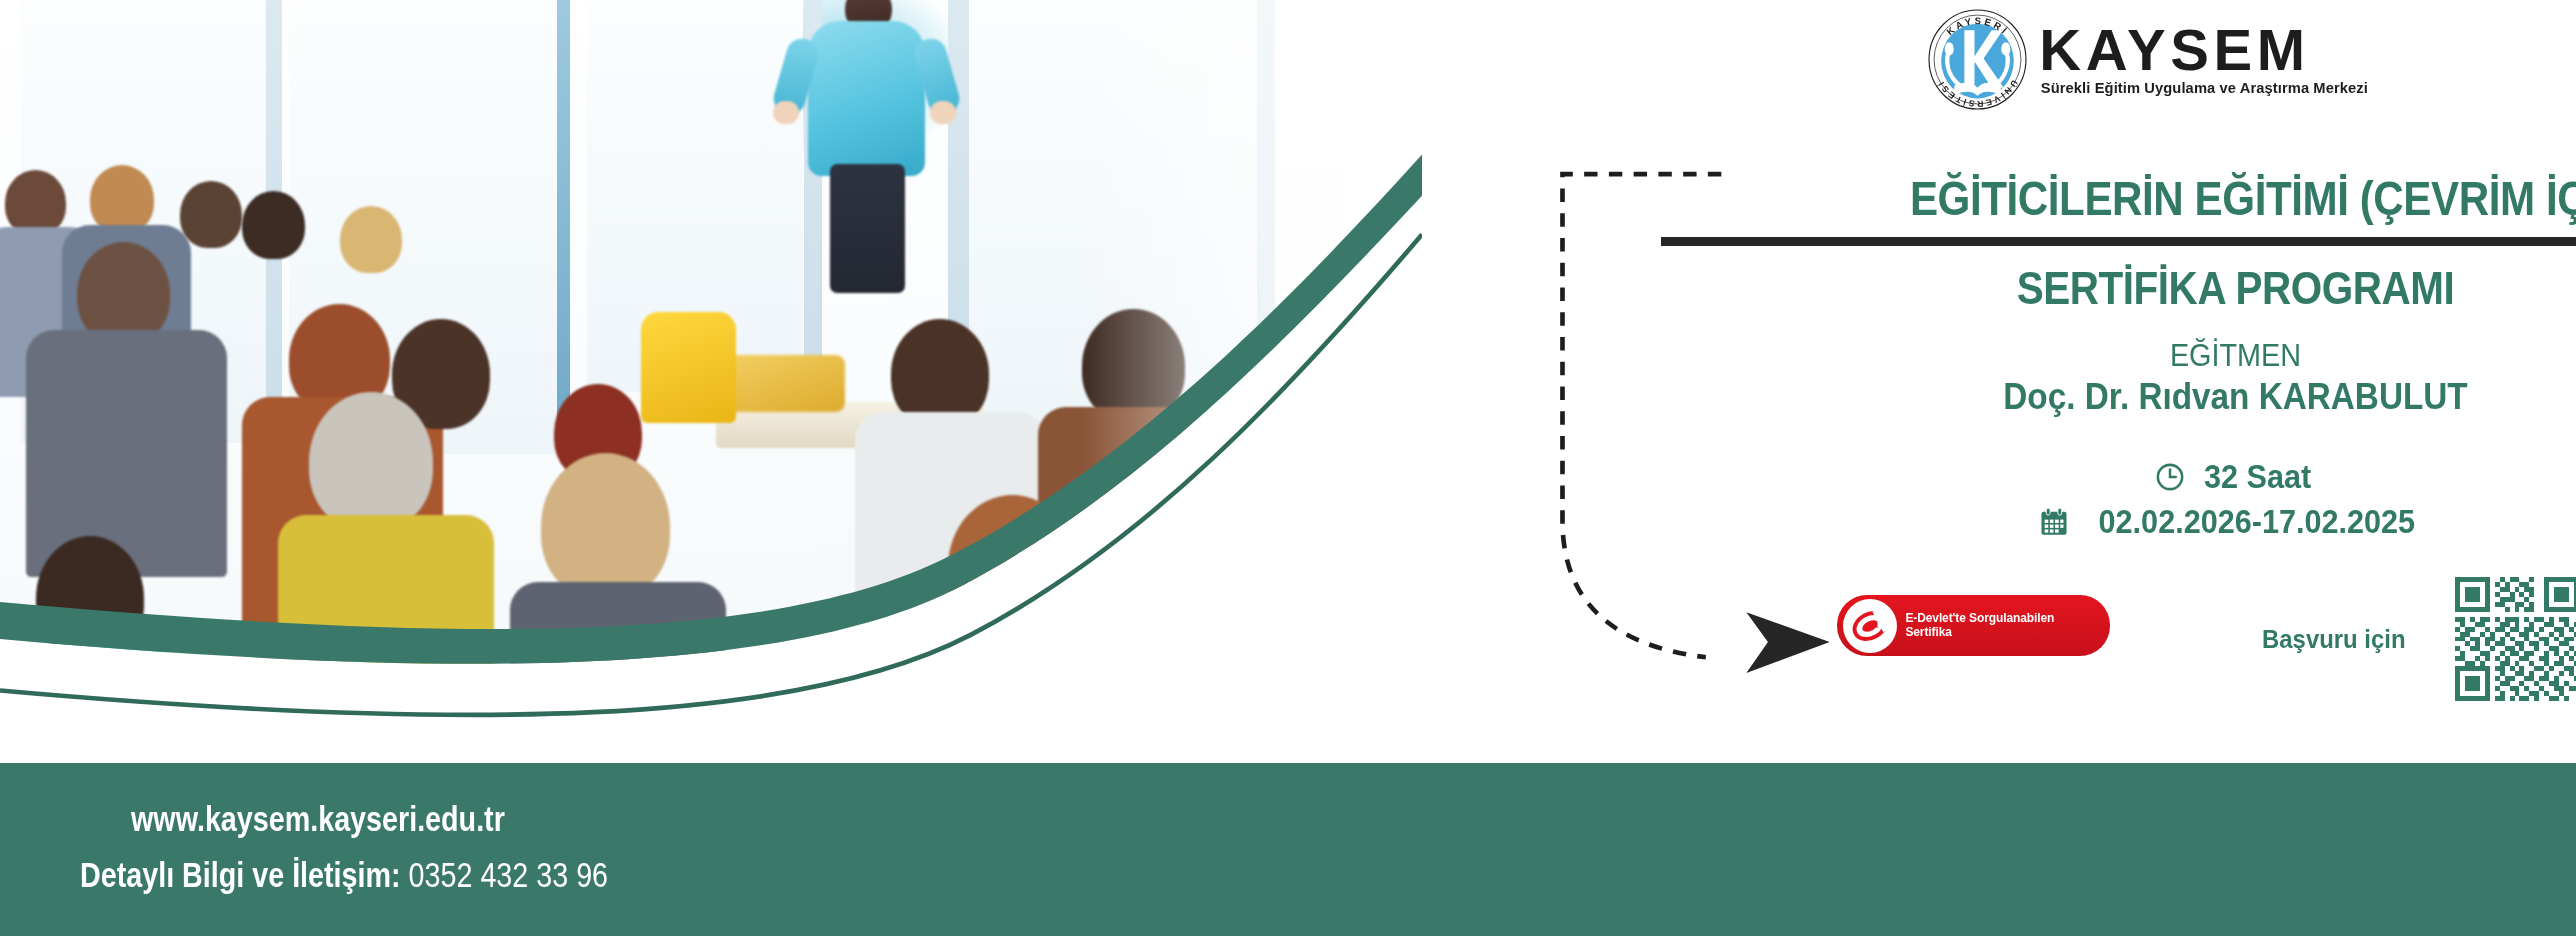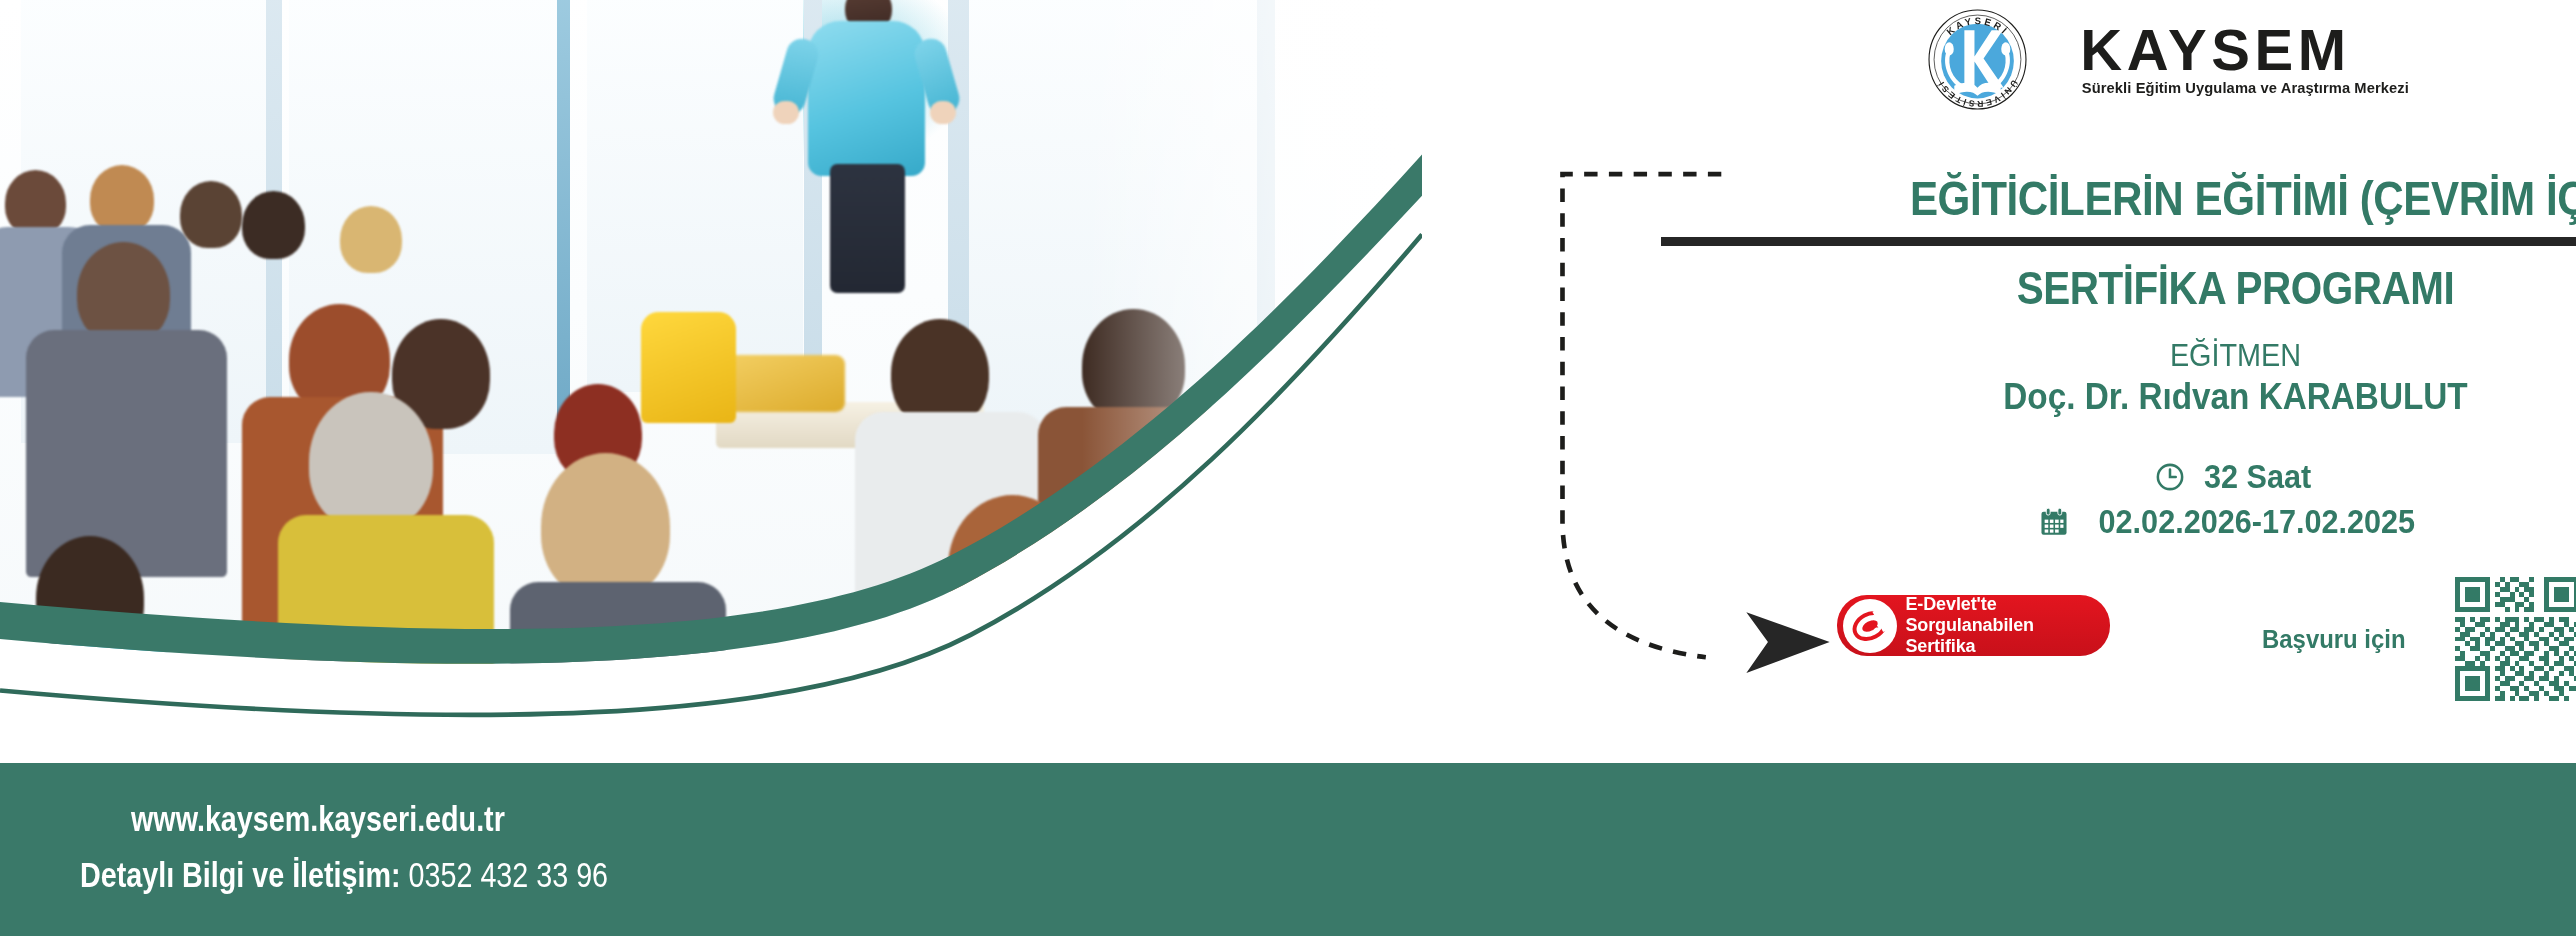--- a/index.html
+++ b/index.html
@@ -57,21 +57,21 @@
 
   
   #swoosh { position:absolute; left:0; top:0; width:1422px; height:773px; pointer-events:none; }
 
   
   #right { position:absolute; left:1535px; top:0; width:1643px; height:762px; }
 
   
   #logo-row { position:absolute; left:392px; top:9.3px; display:flex; align-items:center; gap:11.3px; }
   #seal { position:relative; width:101px; height:101px; flex:none; }
-  #kaysem-mark { display:flex; flex-direction:column;margin-left:41px; }
+  #kaysem-mark { display:flex; flex-direction:column; }
   #kaysem-word { font-size:58px; font-weight:700; letter-spacing:4.6px; line-height:.92;
       color:#1d1d1b; font-family:"Liberation Sans", sans-serif; }
   #kaysem-sub { font-size:14.7px; font-weight:700; color:#1d1d1b; letter-spacing:0.1px;
       margin-top:3.6px; margin-left:1.5px; white-space:nowrap;text-align:right; }
 
   
   #bracket { position:absolute; left:15.5px; top:170px; width:222px; height:495px; pointer-events:none; }
 
   
   #title1 { position:absolute; left:126px; top:170px; width:1200px; text-align:center;
@@ -93,21 +93,21 @@
   #row-dates { top:502px; font-size:34px; }
   .meta-row .mtext { transform:scaleX(.9); transform-origin:50% 50%; white-space:nowrap; }
 
   
   #edevlet-arrow { position:absolute; left:1744px; top:605px; width:88px; height:72px; }
   #edevlet-badge { position:absolute; left:1837px; top:595px; width:273px; height:61px;
       background:linear-gradient(180deg,#e3151f 0%, #c8101a 100%); border-radius:30px;
       display:flex; align-items:center; padding-left:6.2px; }
   #edevlet-logo { width:54px; height:54px; border-radius:27px; background:#ffffff;
       flex:none; position:relative; display:flex; align-items:center; justify-content:center; }
-  #edevlet-text { margin-left:8.2px; color:#ffffff; font-size:18px; font-weight:700;
+  #edevlet-text { margin-left:8.2px; color:#ffffff; font-size:12px; font-weight:700;
       line-height:1.16; letter-spacing:-0.1px; }
   #basvuru { position:absolute; left:2262px; top:624px; font-size:26px; font-weight:700; color:#337a66;
       transform:scaleX(.92); transform-origin:0 50%; white-space:nowrap; }
   #qr { position:absolute; left:2455px; top:577px; width:124px; height:124px; }
 
   
   #footer { position:absolute; left:0; bottom:0; width:3179px; height:174px; background:#3a7969; }
   #f-url { position:absolute; left:131px; top:36px; font-size:35px; font-weight:700; color:#ffffff;
       transform:scaleX(.82); transform-origin:0 50%; white-space:nowrap; }
   #f-contact { position:absolute; left:80px; top:92px; font-size:35px; color:#ffffff;

